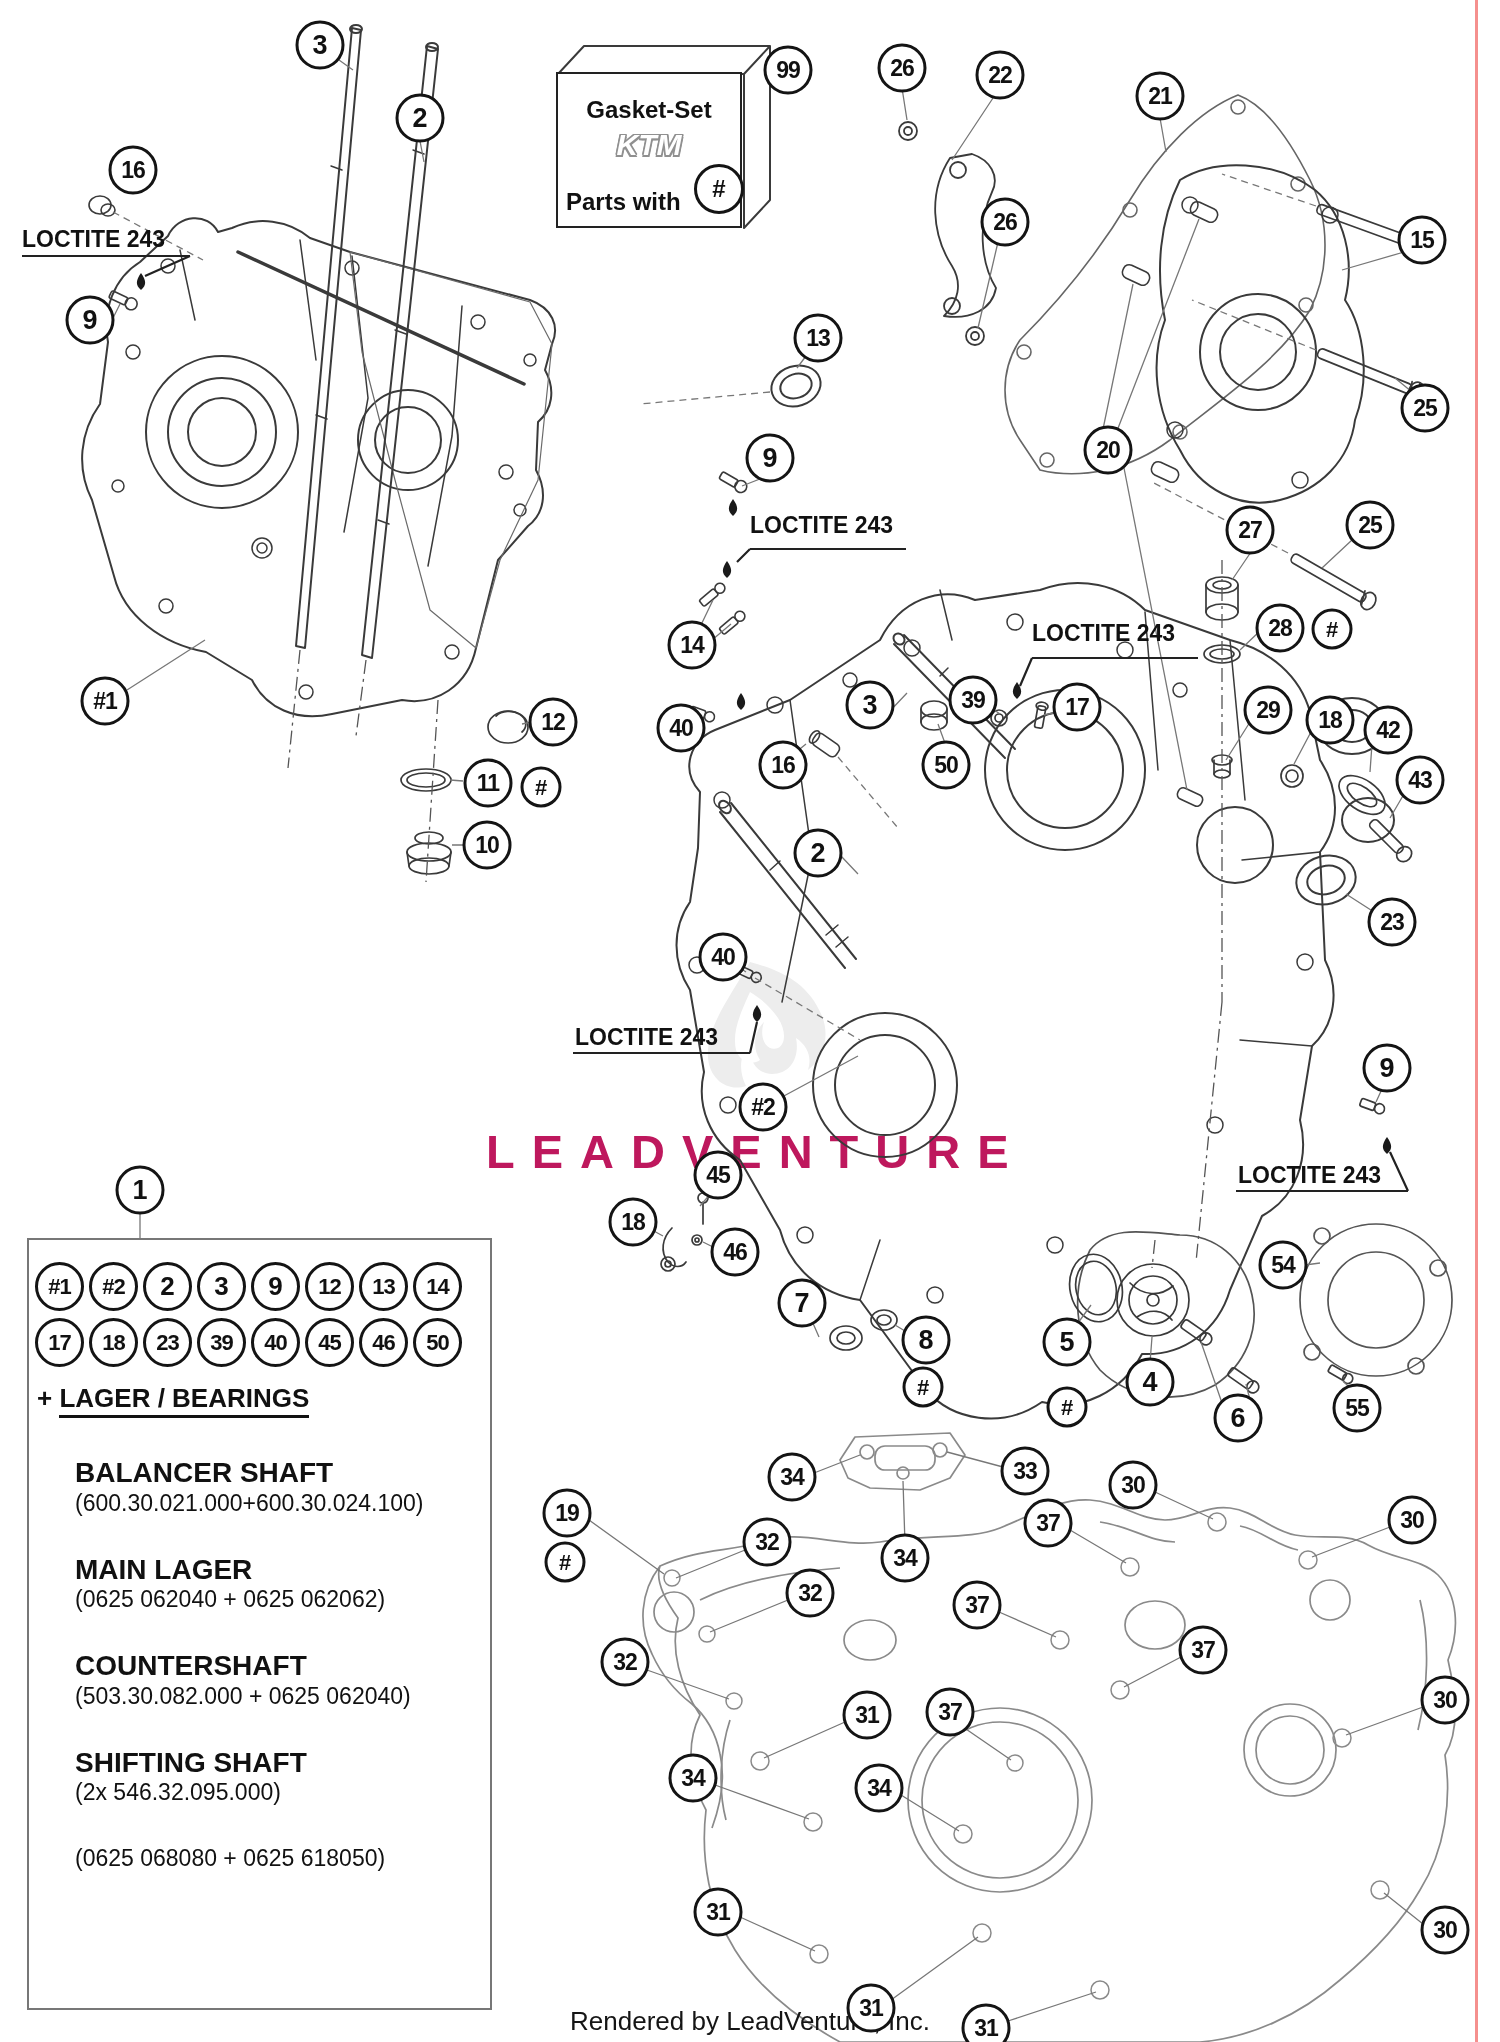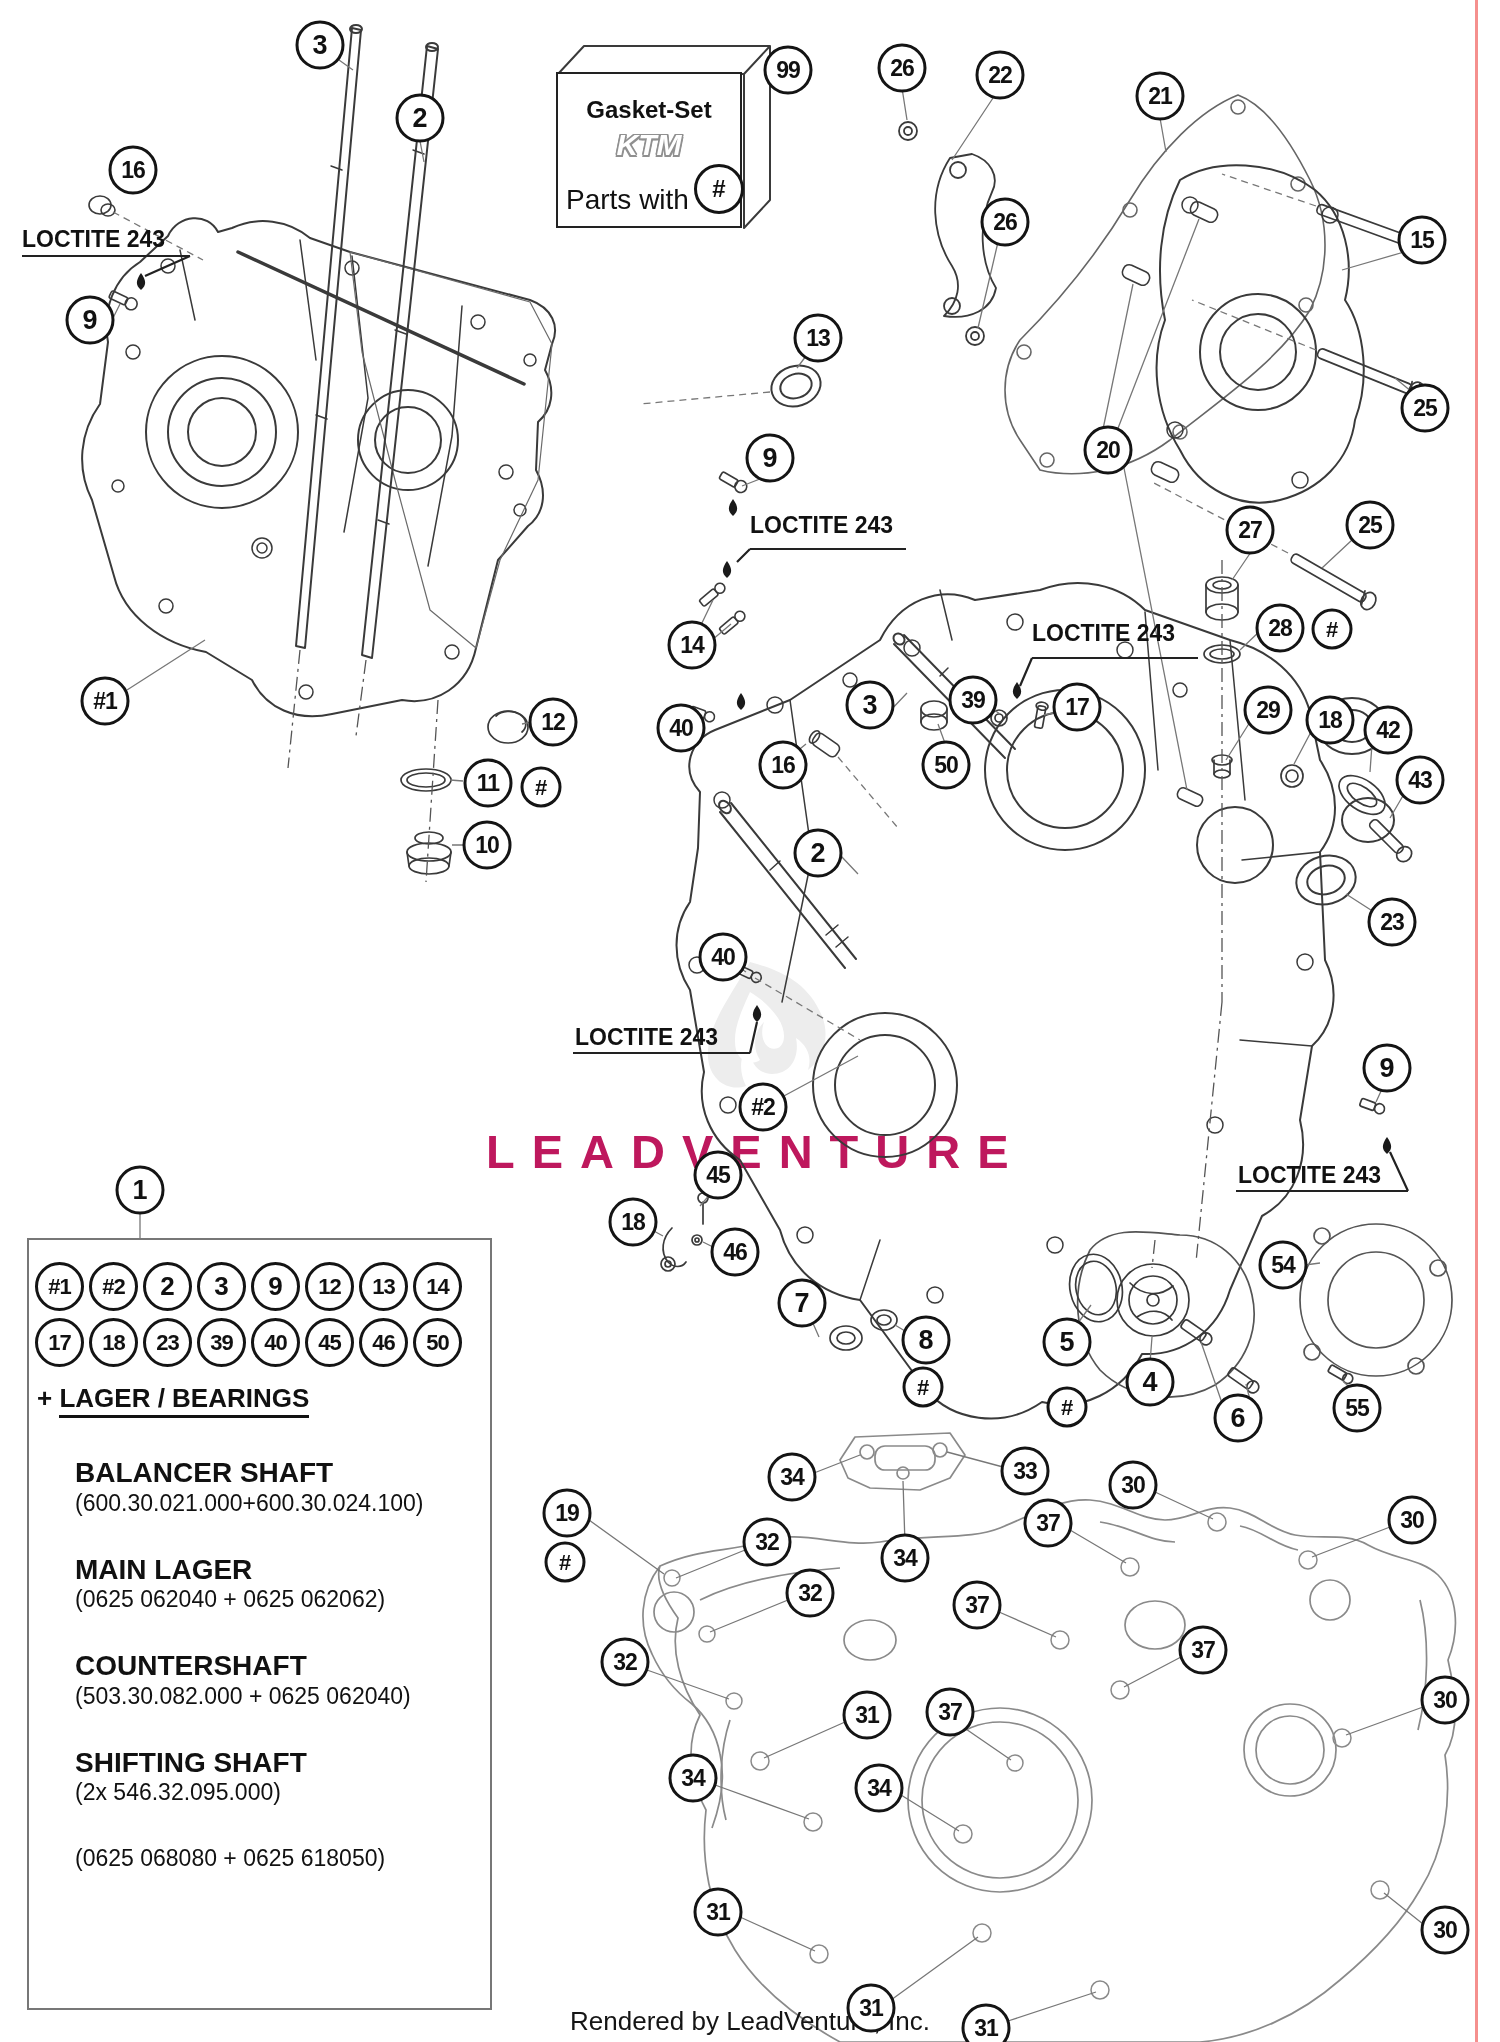--- a/index.html
+++ b/index.html
@@ -18,21 +18,21 @@
   .co.hash{width:41px;height:41px;font-size:22px}
   
   .loct{position:absolute;font-weight:700;font-size:23px;z-index:25;white-space:nowrap}
   
   #gbox{position:absolute;left:556px;top:72px;width:186px;height:156px;border:2.5px solid #222;
         background:#fff;z-index:10;box-sizing:border-box}
   .gb-title{margin-top:22px;text-align:center;font-weight:700;font-size:24px}
   .gb-ktm{text-align:center;margin-top:4px;font-style:italic;font-weight:700;font-size:30px;color:#fff;
           text-shadow:-1.5px -1.5px 0 #909090,1.5px -1.5px 0 #909090,-1.5px 1.5px 0 #909090,
           1.5px 1.5px 0 #909090,-1.5px 0 0 #909090,1.5px 0 0 #909090,0 1.5px 0 #909090,0 -1.5px 0 #909090}
-  .gb-note{position:absolute;left:8px;bottom:10px;font-weight:400;font-size:28px}
+  .gb-note{position:absolute;left:8px;bottom:10px;font-weight:700;font-size:24px}
   .gb-hash{position:absolute;right:-4px;bottom:12px;width:44px;height:44px;border:3.5px solid #141414;
            border-radius:50%;background:#fff;display:flex;align-items:center;justify-content:center;
            font-weight:700;font-size:24px}
   
   #legend{position:absolute;left:27px;top:1238px;width:465px;height:772px;border:2px solid #777;
           background:#fff;z-index:10;box-sizing:border-box;padding:22px 4px 0 6px}
   .lrow{margin:0 0 7px 0;white-space:nowrap}
   .lco{width:49px;height:49px;border:3.5px solid #141414;border-radius:50%;display:inline-flex;
        align-items:center;justify-content:center;font-weight:700;font-size:26px;margin-right:5px;
        box-sizing:border-box;background:#fff;vertical-align:middle}

